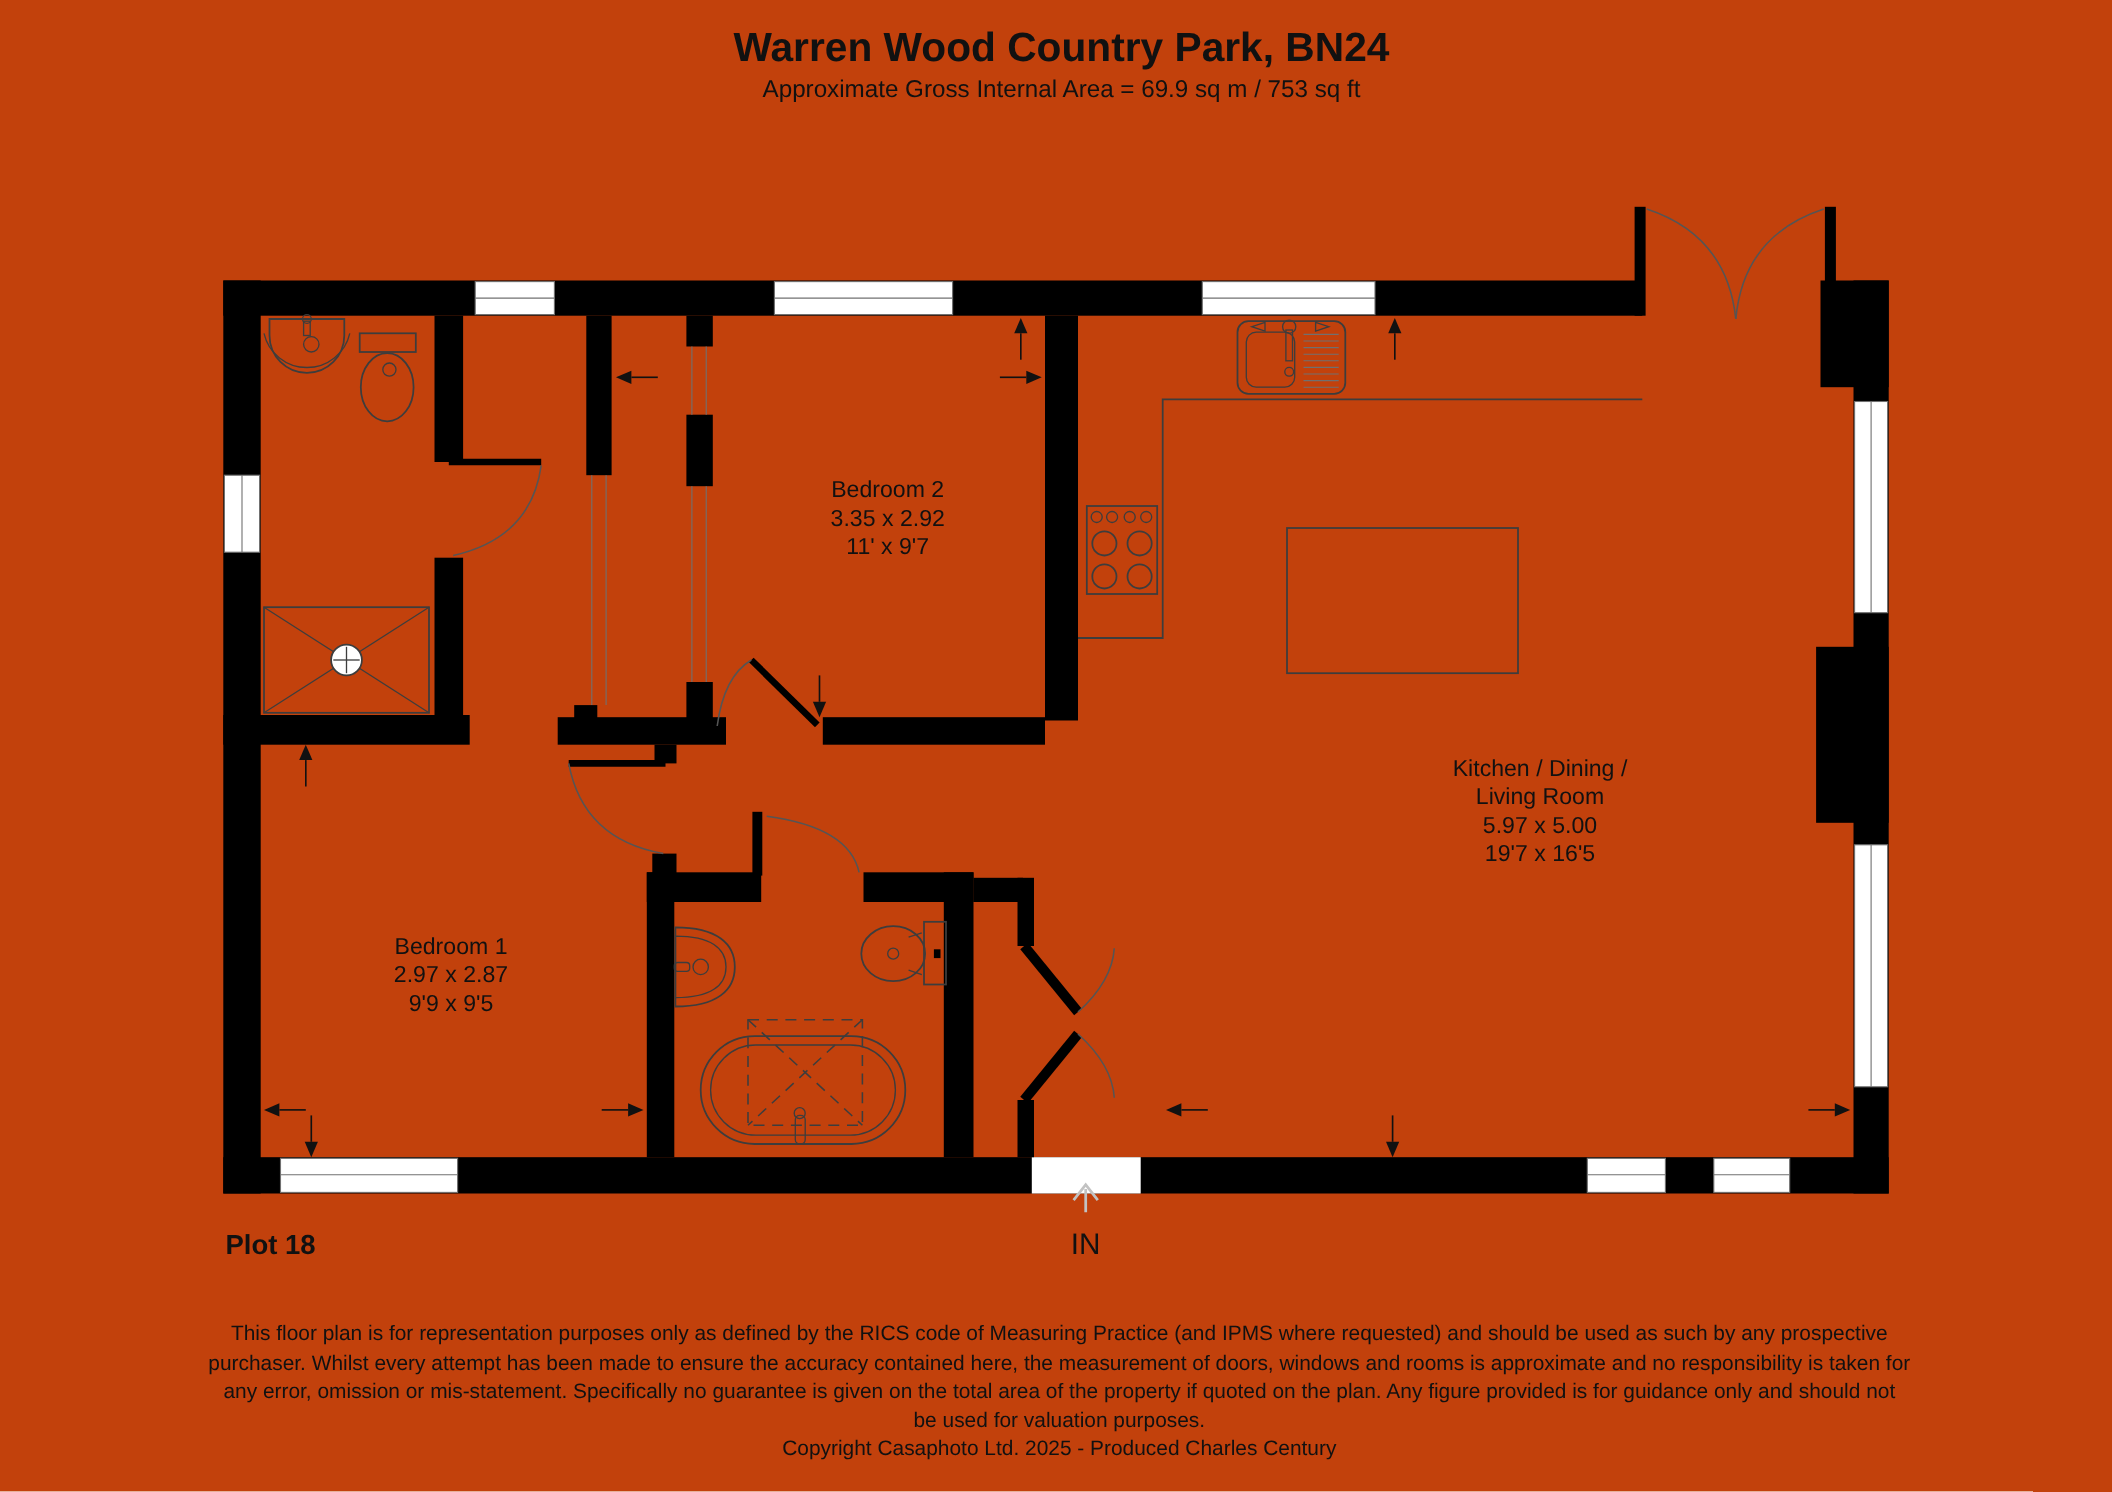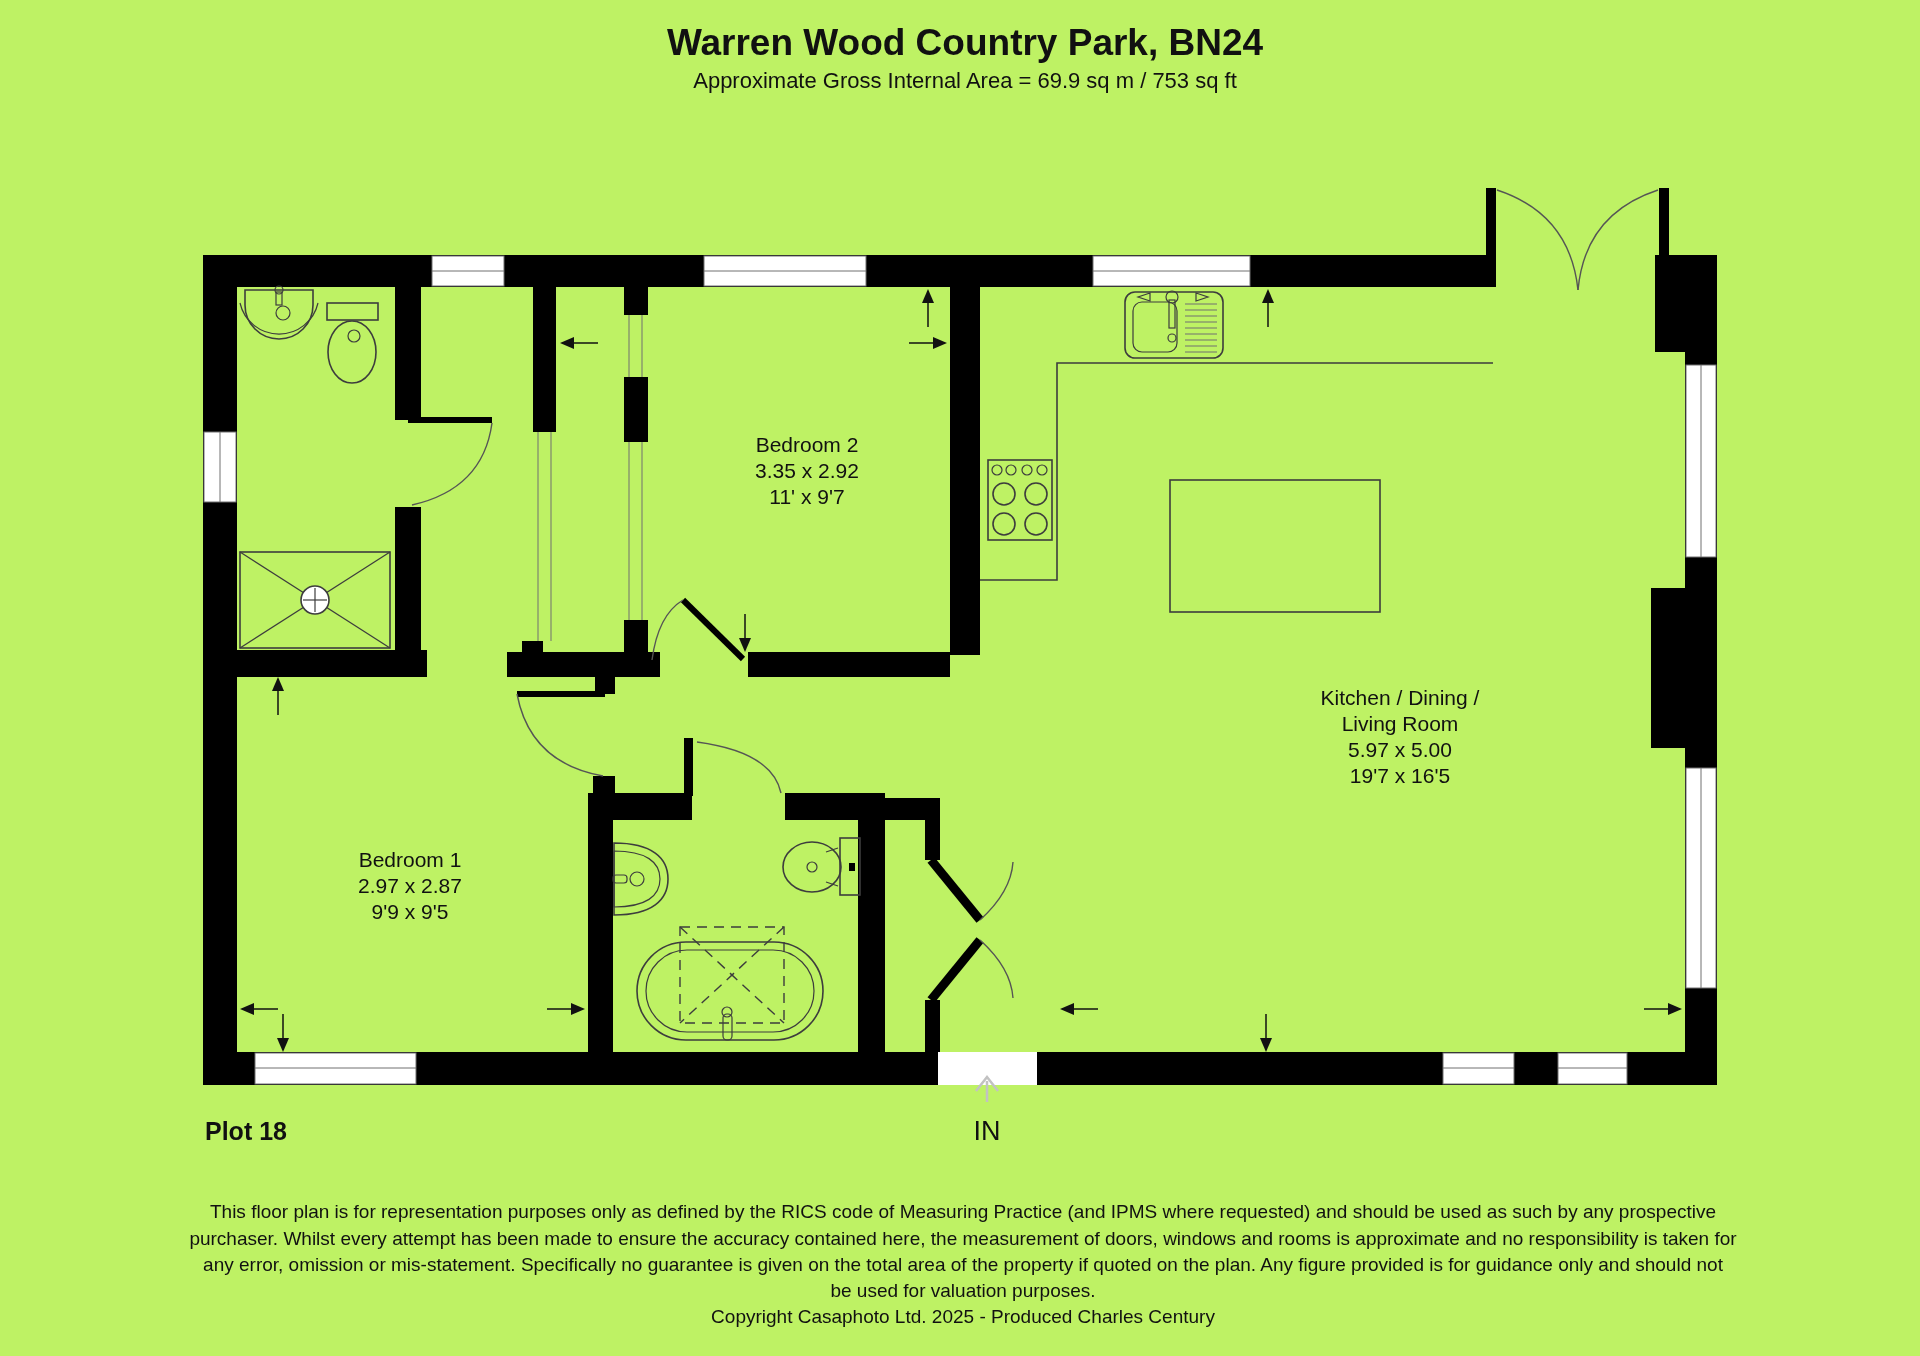--- a/index.html
+++ b/index.html
@@ -1,16 +1,16 @@
 <!DOCTYPE html>
 <html><head>
 <meta charset="utf-8">
 <style>
   html,body{margin:0;padding:0;background:#ffffff;}
-  .page{position:relative;width:1920px;height:1356px;background:#bef264;overflow:hidden;
+  .page{position:relative;width:1920px;height:1356px;background:#c2410c;overflow:hidden;
         font-family:"Liberation Sans",sans-serif;}
   svg{position:absolute;left:0;top:0;}
   .wall{fill:#000000;stroke:none;}
   .thin{fill:none;stroke:#3d3d3d;stroke-width:1.6;}
   .thin2{fill:none;stroke:#3d3d3d;stroke-width:1.2;}
   .winrect{fill:#ffffff;stroke:#707070;stroke-width:1;}
   .winline{stroke:#707070;stroke-width:1;}
   .leaf{stroke:#000000;stroke-width:6;}
   .arc{fill:none;stroke:#555555;stroke-width:1.4;}
   .marrow{stroke:#111111;stroke-width:1.5;}

